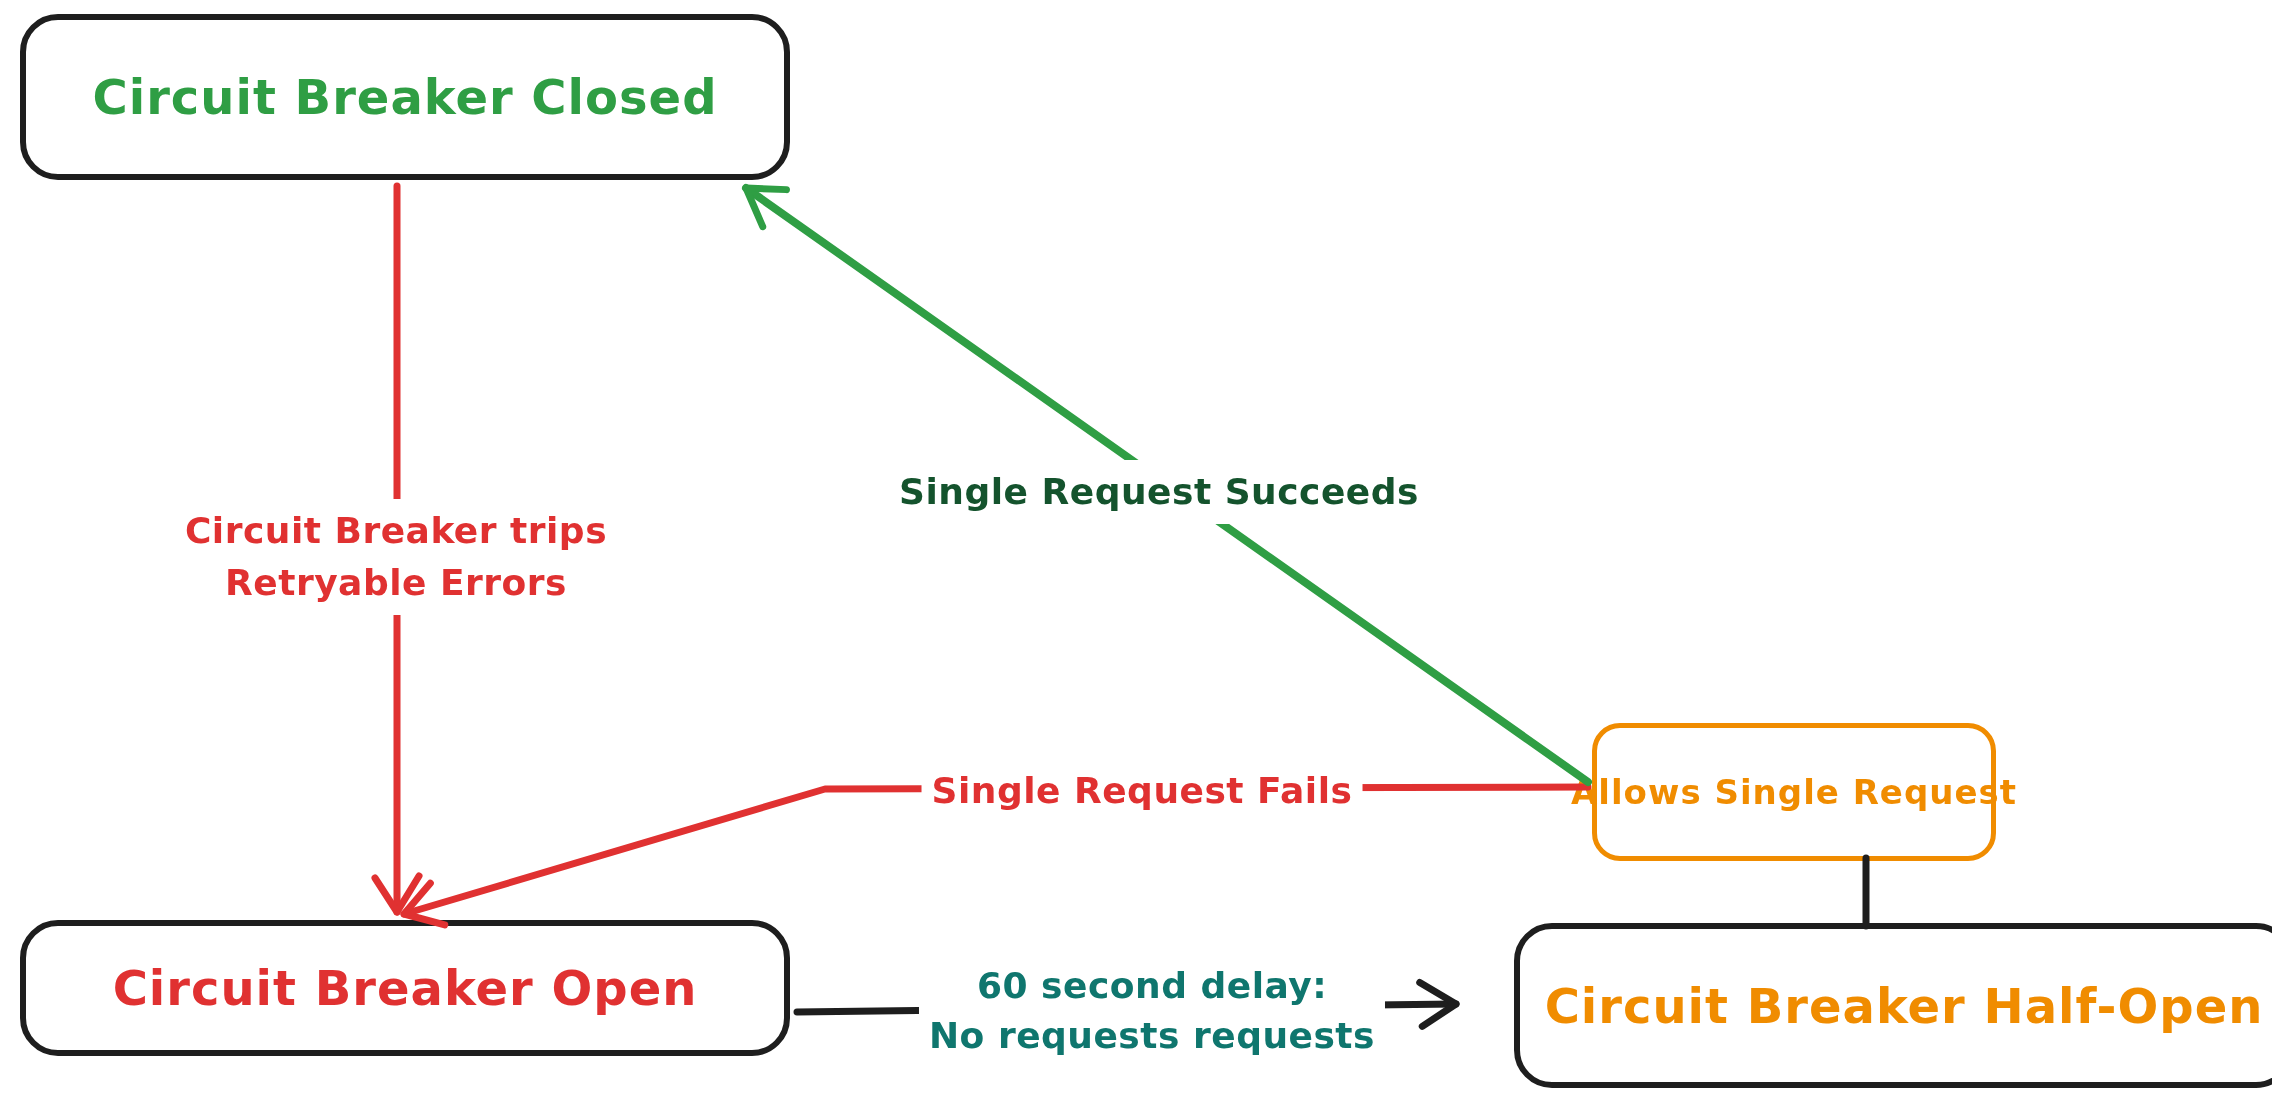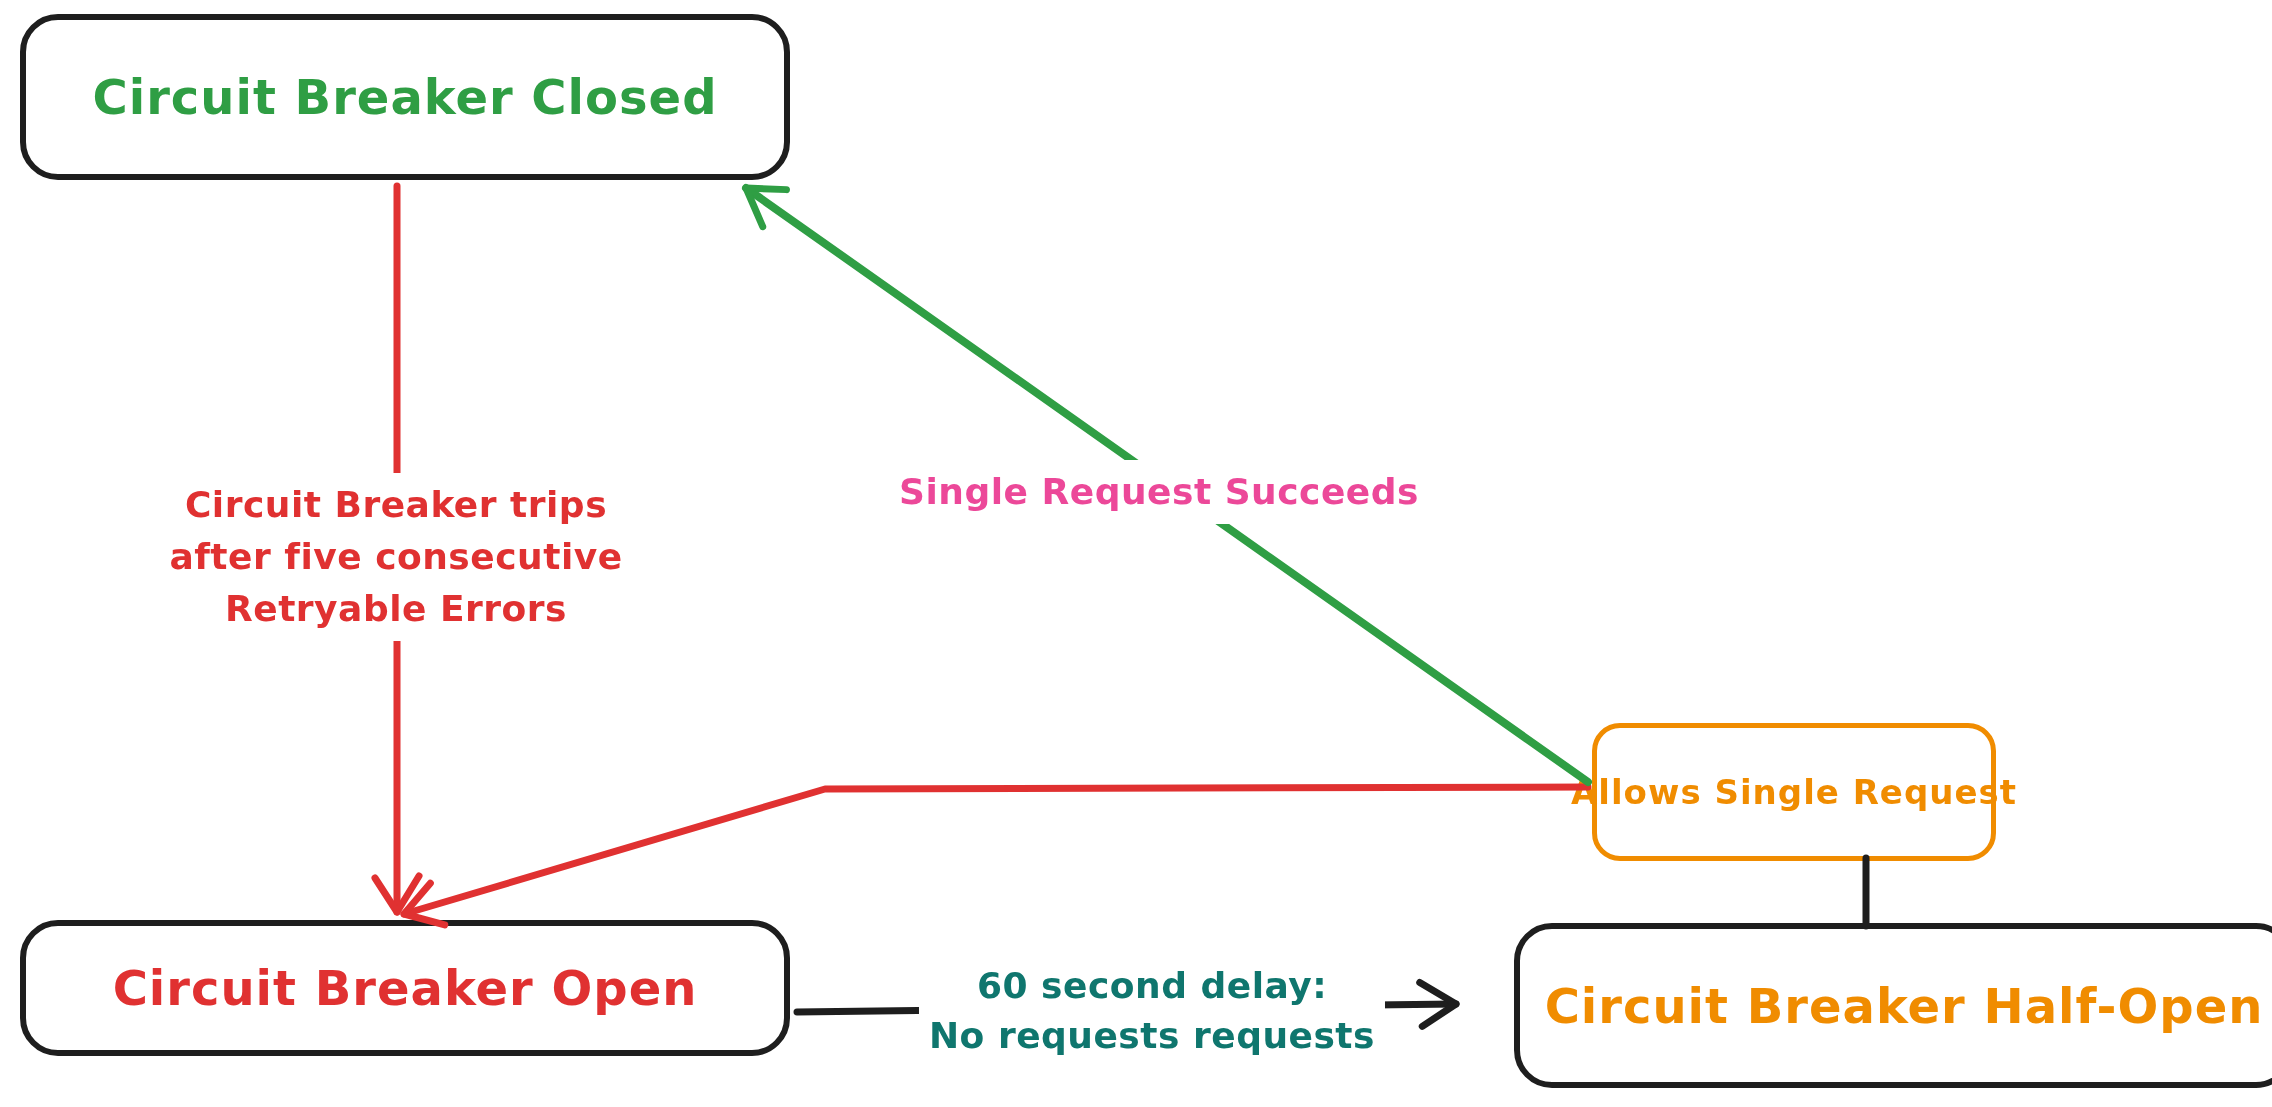--- a/index.html
+++ b/index.html
@@ -93,25 +93,25 @@
 
     <path d="M 1588 782 L 746 188" fill="none" stroke-width="8" stroke-linecap="round" marker-end="url(#ah-green)" stroke="#2f9e44"></path>
 
     <path d="M 797 1012 L 1456 1004" fill="none" stroke-width="7" stroke-linecap="round" marker-end="url(#ah-ink)" stroke="#1e1e1e"></path>
 
     <path d="M 1866 858 L 1866 926" fill="none" stroke-width="7" stroke-linecap="round" stroke="#1e1e1e"></path>
   </svg>
 
   <div class="edge-label" id="label-trip" style="color: rgb(224, 49, 49);">
     <div>Circuit Breaker trips</div>
-    <div>after five consecutive</div>
     <div>Retryable Errors</div>
   </div>
 
-  <div class="edge-label" id="label-succeed" style="color: #ec4899;">Single Request Succeeds</div>
+  <div class="edge-label" id="label-succeed" style="color: #14532d;">Single Request Succeeds</div>
 
+  <div class="edge-label" id="label-fail" style="color: rgb(224, 49, 49);">Single Request Fails</div>
 
   <div class="edge-label" id="label-delay" style="color: #0f766e;">
     <div>60 second delay:</div>
     <div>No requests requests</div>
   </div>
 
 </div>
 
 </body></html>

